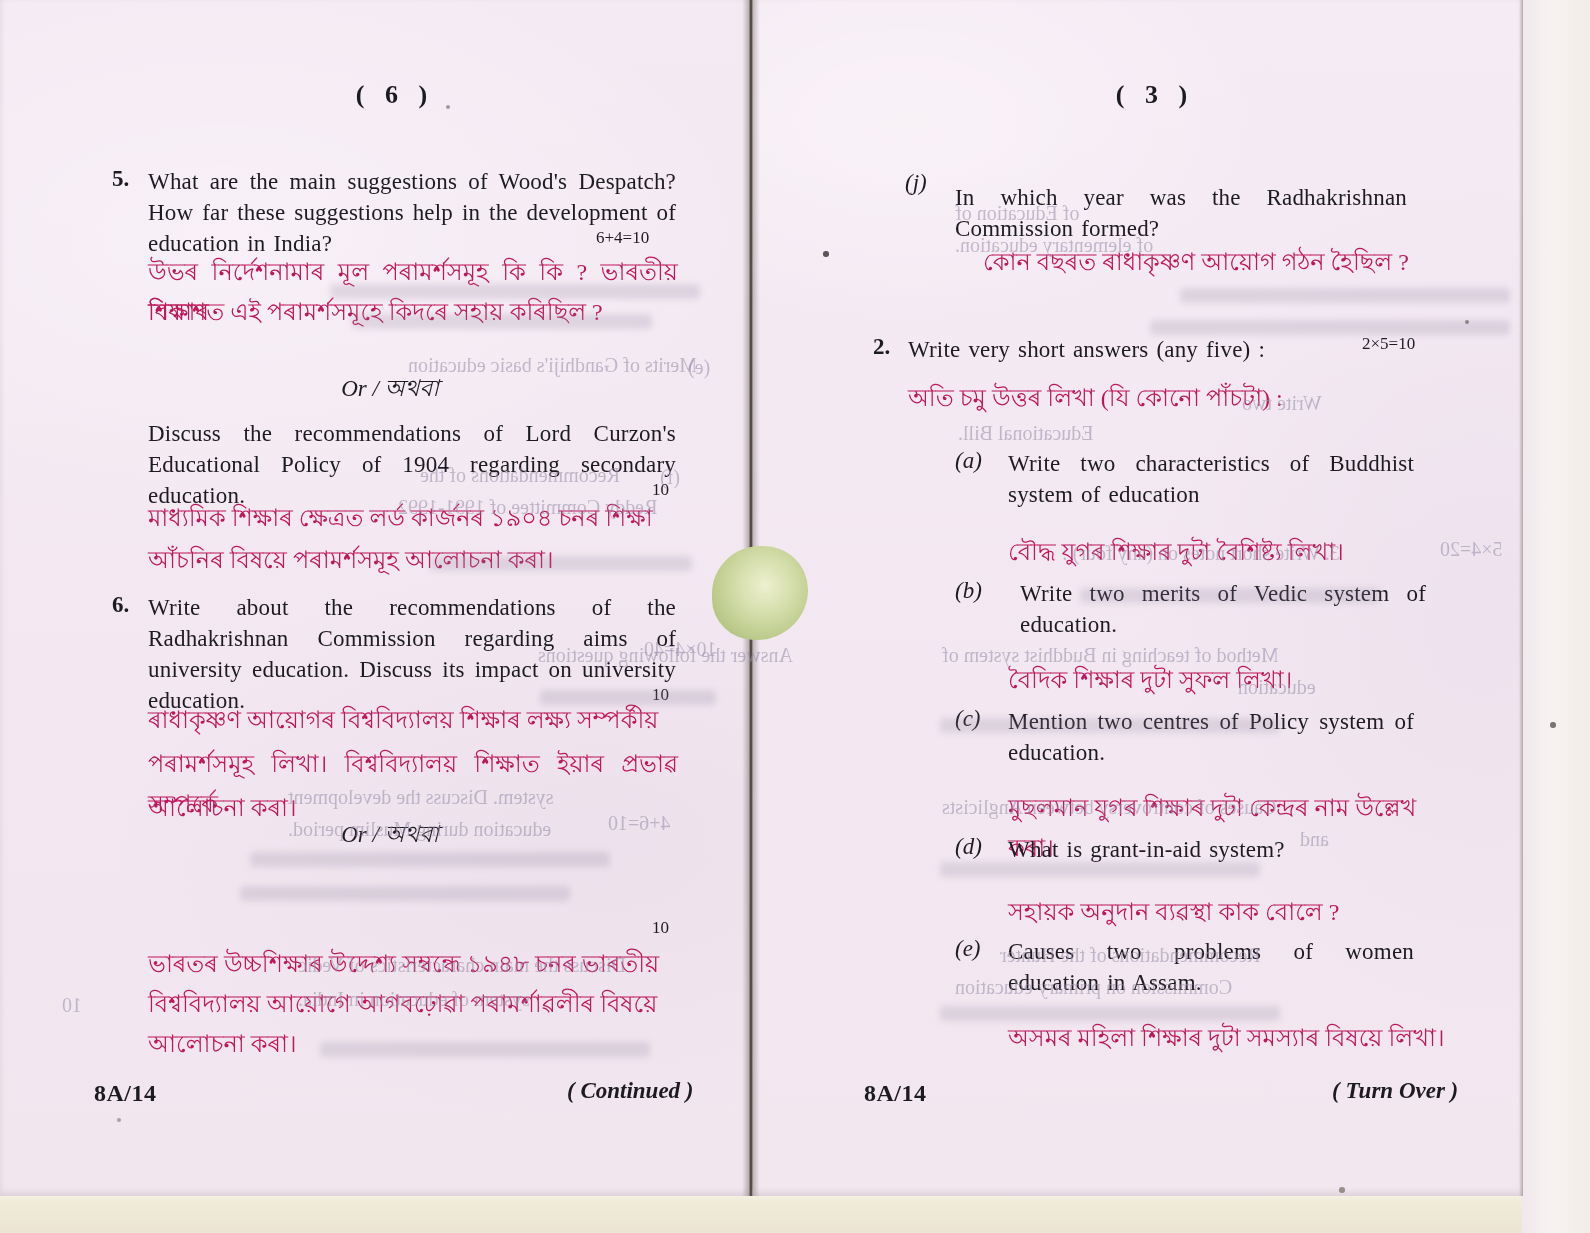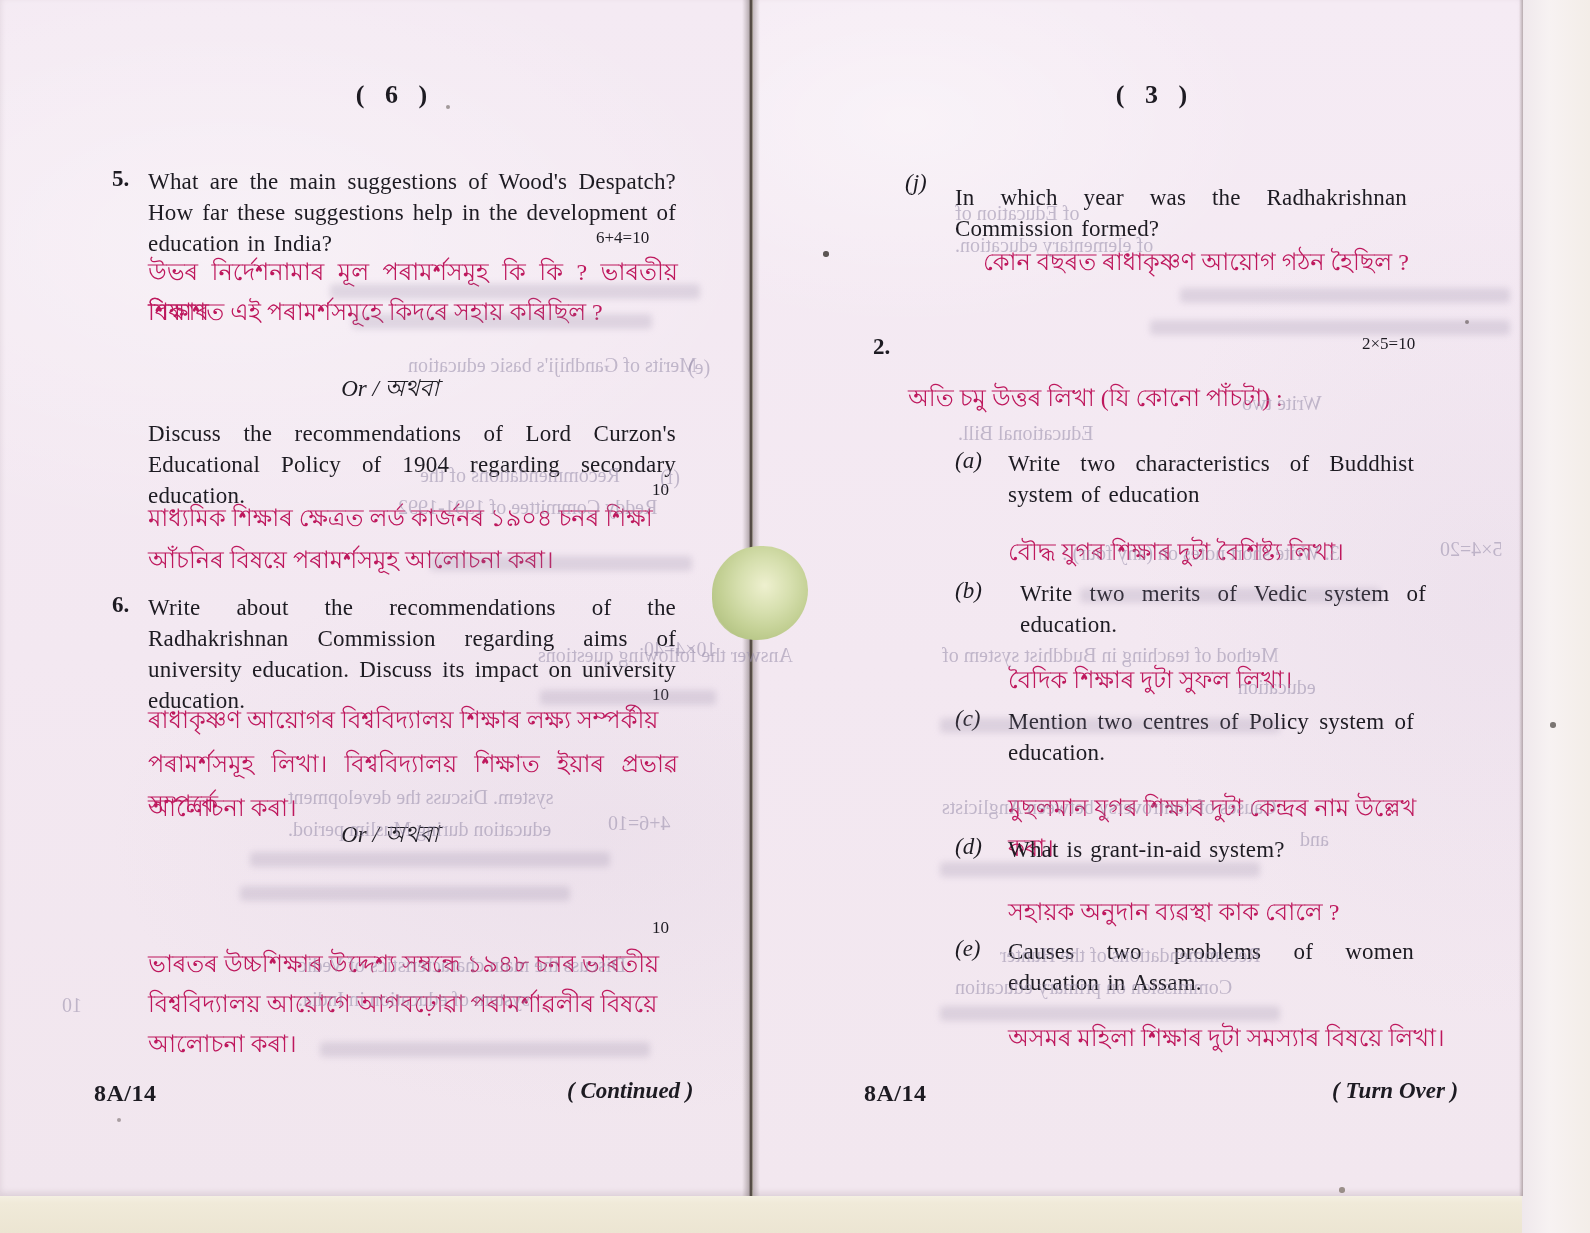--- a/index.html
+++ b/index.html
@@ -94,20 +94,21 @@
   <div class="t footer-code" style="left:94px;top:1080px;">8A/14</div>
   <div class="t footer-note" style="left:543px;top:1078px;">( Continued )</div>
 
   <div class="t pagenum" style="left:1080px;top:80px;width:150px;">( 3 )</div>
 
   <div class="t lbl" style="left:905px;top:170px;">(j)</div>
   <div class="t en" style="left:955px;top:182px;width:452px;">In which year was the Radhakrishnan Commission formed?</div>
   <div class="t as" style="left:955px;top:242px;width:460px;text-align:left;margin-left:28px;">কোন বছৰত ৰাধাকৃষ্ণণ আয়োগ গঠন হৈছিল ?</div>
 
   <div class="t qnum" style="left:873px;top:334px;">2.</div>
+  <div class="t en" style="left:908px;top:334px;width:370px;text-align:left;">Write very short answers (any five) :</div>
   <div class="marks t" style="left:1362px;top:334px;">2×5=10</div>
   <div class="t as" style="left:908px;top:378px;width:470px;text-align:left;">অতি চমু উত্তৰ লিখা (যি কোনো পাঁচটা) :</div>
 
   <div class="t lbl" style="left:955px;top:448px;">(a)</div>
   <div class="t en" style="left:1008px;top:448px;width:406px;">Write two characteristics of Buddhist system of education</div>
   <div class="t as" style="left:1008px;top:532px;width:420px;text-align:left;">বৌদ্ধ যুগৰ শিক্ষাৰ দুটা বৈশিষ্ট্য লিখা।</div>
 
   <div class="t lbl" style="left:955px;top:578px;">(b)</div>
   <div class="t en" style="left:1008px;top:578px;width:406px;margin-left:12px;">Write two merits of Vedic system of education.</div>
   <div class="t as" style="left:1008px;top:660px;width:420px;text-align:left;">বৈদিক শিক্ষাৰ দুটা সুফল লিখা।</div>

